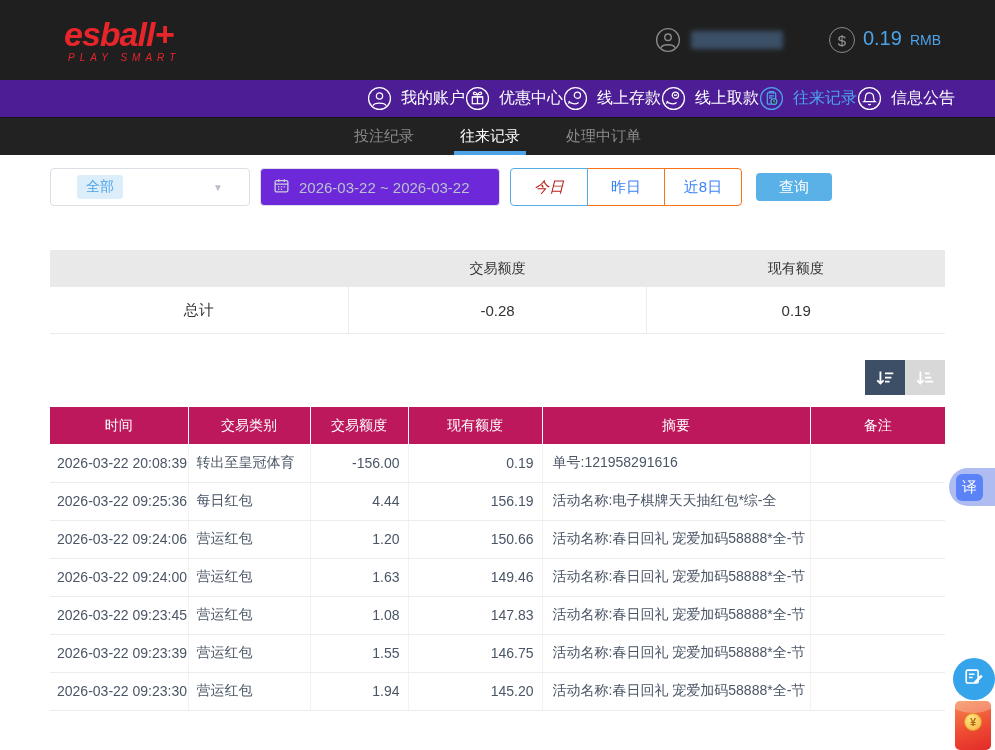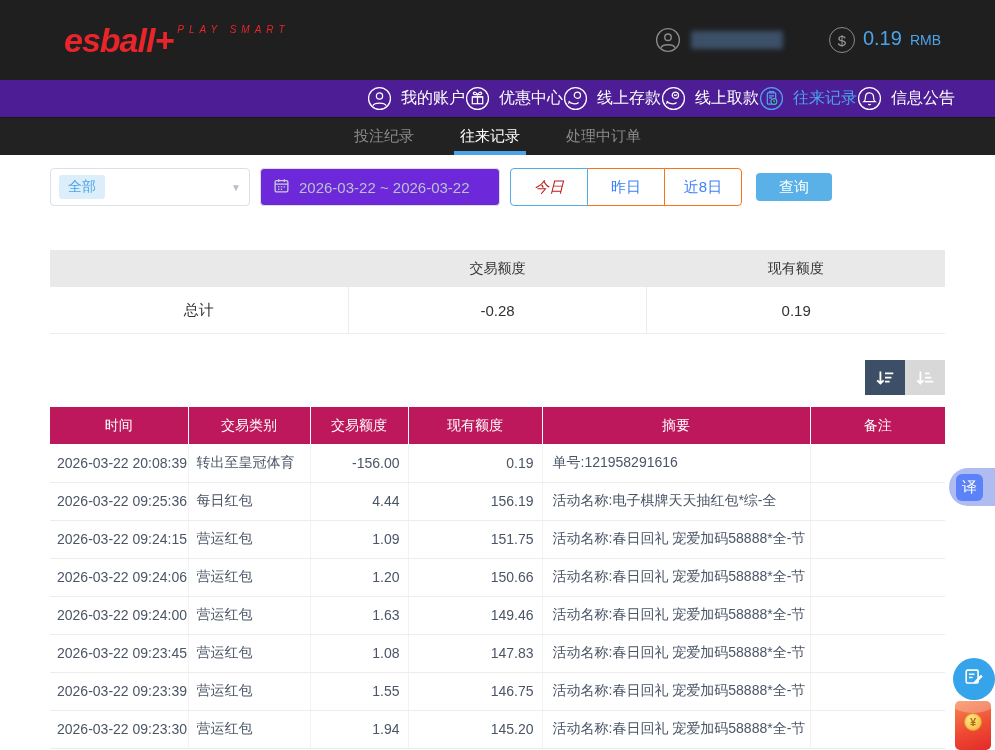--- a/index.html
+++ b/index.html
@@ -3,21 +3,21 @@
 <meta charset="utf-8">
 <style>
   * { margin:0; padding:0; box-sizing:border-box; }
   html,body { width:995px; height:750px; overflow:hidden; background:#fff;
     font-family:"Liberation Sans","DejaVu Sans",sans-serif; }
   .page { position:relative; width:995px; height:750px; }
 
   
   .topbar { height:80px; background:#1f1f1f; display:flex; align-items:center;
     justify-content:space-between; padding:0 54px 0 64px; }
-  .logo { display:flex; flex-direction:row; line-height:1; }
+  .logo { display:flex; flex-direction:column; line-height:1; }
   .logo-main { color:#e8252a; font-size:34px; font-weight:bold; font-style:italic;
     letter-spacing:-1px; }
   .logo-sub { color:#e8252a; font-size:10px; letter-spacing:5px; font-style:italic;
     margin-top:2px; padding-left:4px; }
   .top-right { display:flex; align-items:center; gap:46px; }
   .user-chip { display:flex; align-items:center; gap:10px; }
   .avatar-circle { width:26px; height:26px; }
   .blurred-name { width:92px; height:18px; background:#3c5068; border-radius:2px;
     filter:blur(2.5px); }
   .balance-chip { display:flex; align-items:baseline; gap:8px; }
@@ -42,21 +42,21 @@
     padding:0 6px; cursor:pointer; position:relative; }
   .subtab.active { color:#fff; }
   .subtab.active::after { content:""; position:absolute; left:0; right:0; bottom:0;
     height:4px; background:#4da3e8; }
 
   
   .content { padding:13px 50px 0 50px; }
 
   .filter-row { display:flex; align-items:center; height:38px; }
   .select-box { width:200px; height:38px; border:1px solid #dcdfe6; border-radius:4px;
-    display:flex; align-items:center; justify-content:space-between; padding:0 8px;
+    display:flex; align-items:center; justify-content:space-between; padding:0 26px;
     background:#fff; cursor:pointer; }
   .select-chip { background:#ddeefb; color:#4da3e8; font-size:14px; padding:3px 9px;
     border-radius:3px; }
   .select-caret { color:#b9bfc9; font-size:10px; }
   .date-box { width:240px; height:38px; border:1px solid #dcdfe6; border-radius:4px;
     display:flex; align-items:center; gap:9px; padding:0 12px; margin-left:10px;
     background:#6d28d9; cursor:text; }
   .date-text { color:#b9c2cf; font-size:15px; }
   .quick-group { display:flex; margin-left:10px; }
   .quick-btn { width:78px; height:38px; background:#fff; border:1px solid #f97316;
@@ -321,28 +321,20 @@
           </tr>
           <tr>
             <td>2026-03-22 09:25:36</td>
             <td>每日红包</td>
             <td>4.44</td>
             <td>156.19</td>
             <td>活动名称:电子棋牌天天抽红包*综-全</td>
             <td></td>
           </tr>
           <tr>
-            <td>2026-03-22 09:24:15</td>
-            <td>营运红包</td>
-            <td>1.09</td>
-            <td>151.75</td>
-            <td>活动名称:春日回礼 宠爱加码58888*全-节</td>
-            <td></td>
-          </tr>
-          <tr>
             <td>2026-03-22 09:24:06</td>
             <td>营运红包</td>
             <td>1.20</td>
             <td>150.66</td>
             <td>活动名称:春日回礼 宠爱加码58888*全-节</td>
             <td></td>
           </tr>
           <tr>
             <td>2026-03-22 09:24:00</td>
             <td>营运红包</td>

